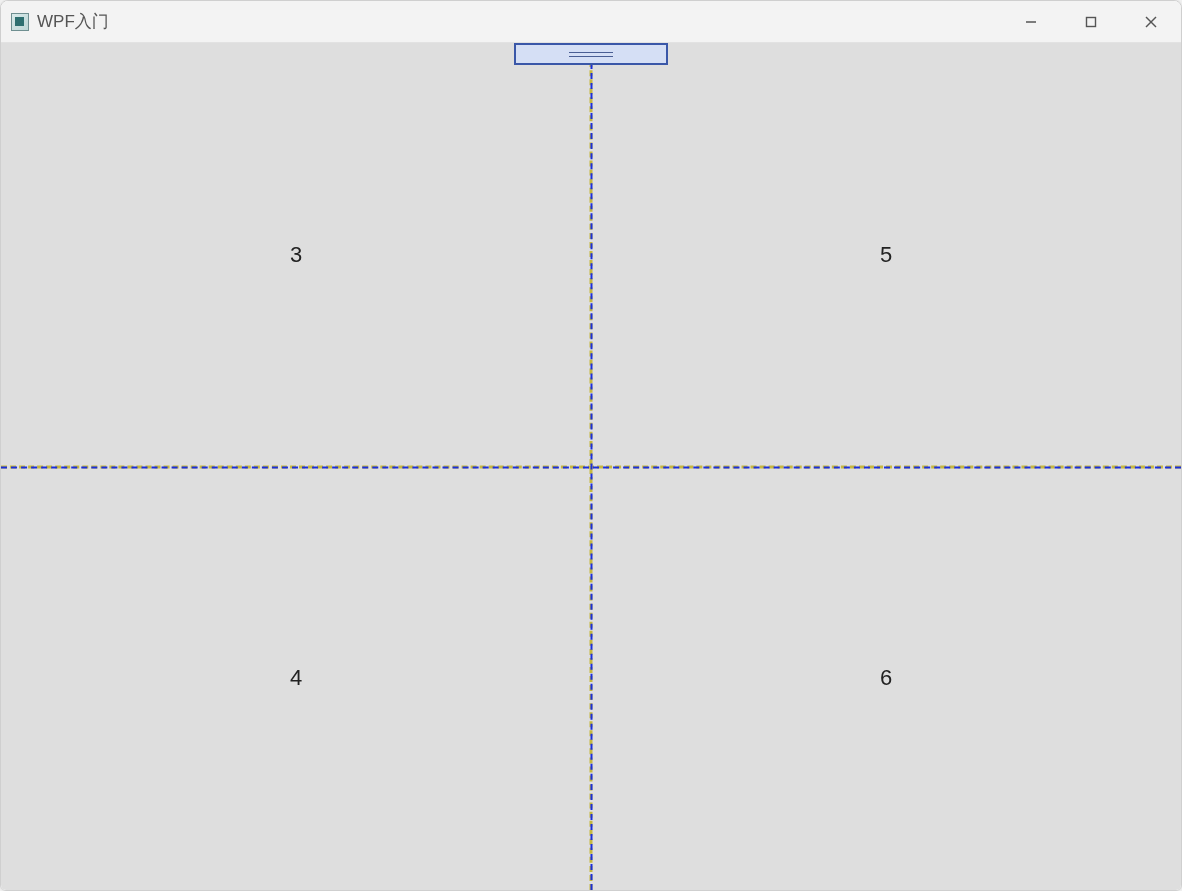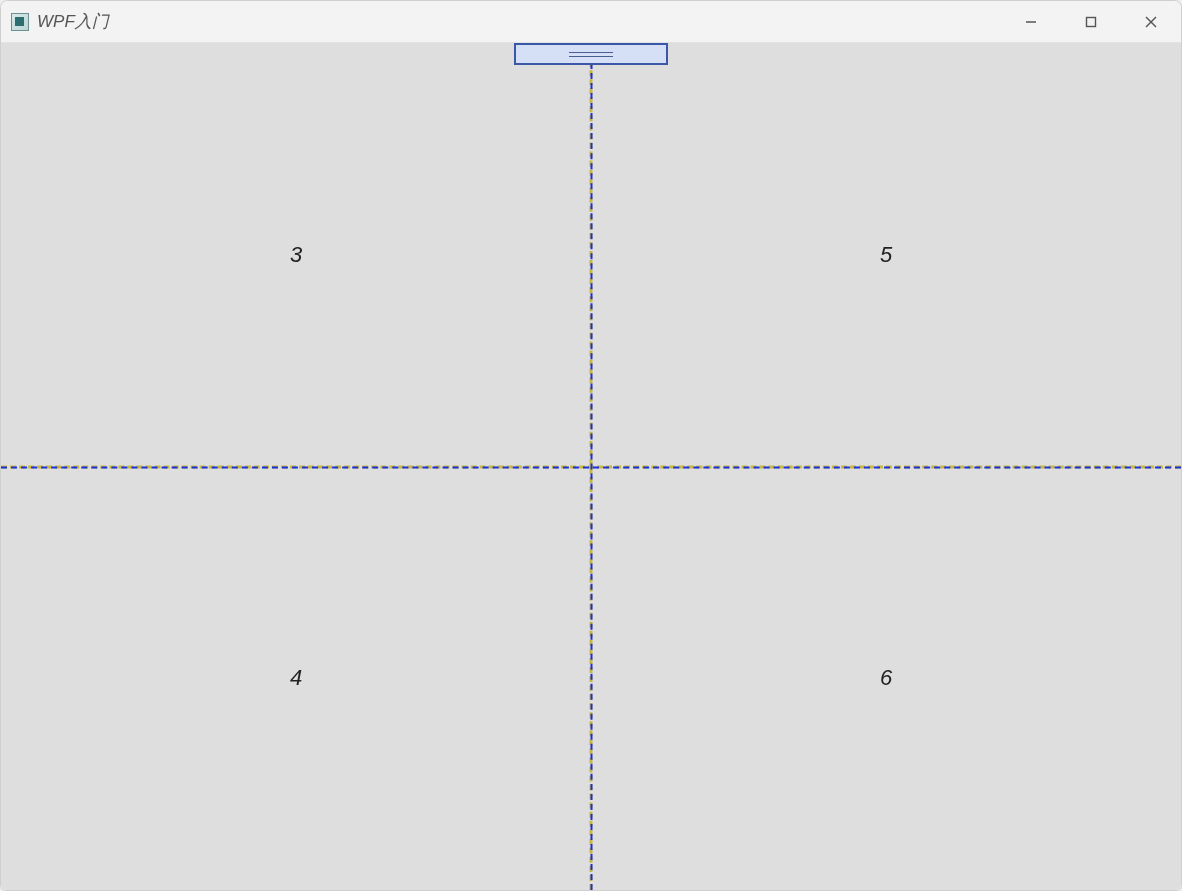--- a/index.html
+++ b/index.html
@@ -14,21 +14,20 @@
       position: absolute;
       left: 0; top: 0;
       width: 1182px; height: 891px;
       background: #ffffff;
       border: 1px solid #cfcfcf;
       border-radius: 8px 8px 6px 6px;
       box-shadow: 0 0 0 1px rgba(0,0,0,0.03);
       display: flex;
       flex-direction: column;
       overflow: hidden;
-      font-style: italic;
     }
     
     .titlebar {
       flex: 0 0 42px;
       height: 42px;
       background: #f3f3f3;
       border-bottom: 1px solid #e2e2e2;
       display: flex;
       align-items: center;
       justify-content: space-between;

